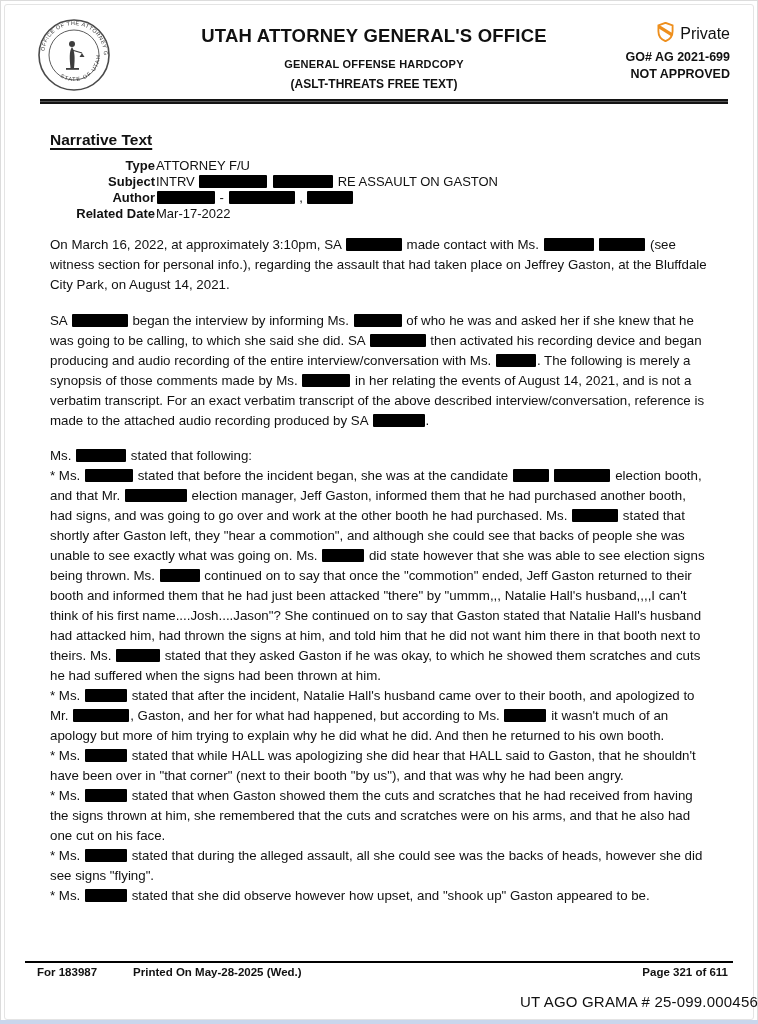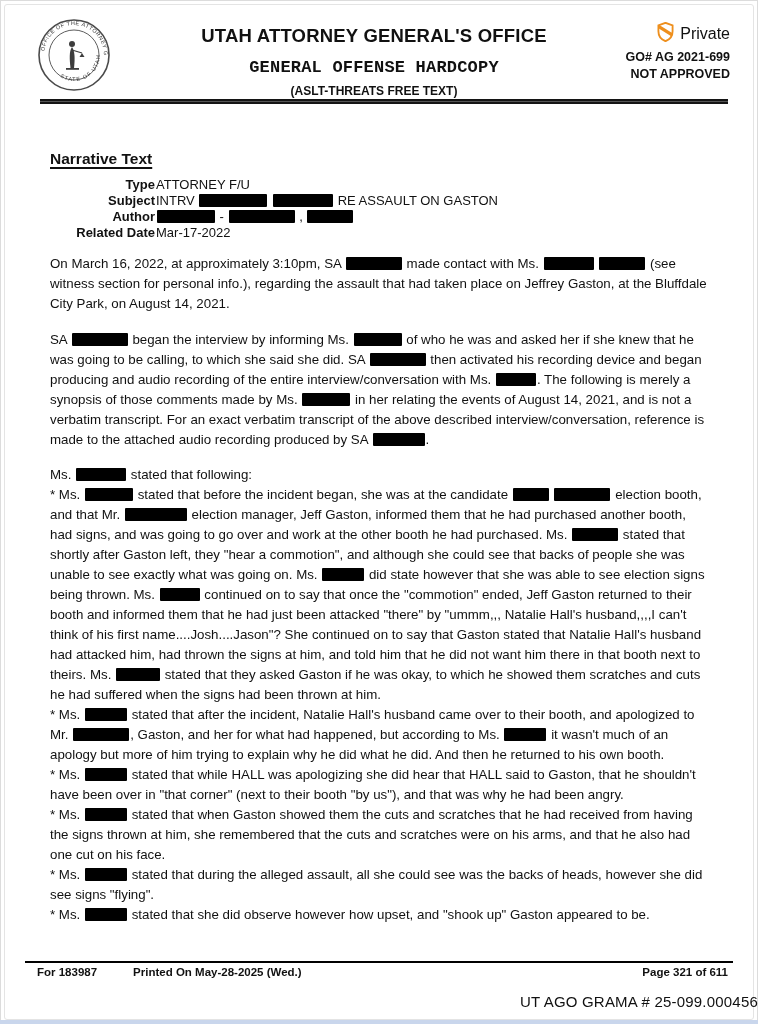--- a/index.html
+++ b/index.html
@@ -7,29 +7,29 @@
     position:relative;width:758px;height:1024px;background:#ffffff;
     font-family:"Liberation Sans","DejaVu Sans",sans-serif;color:#111;
     overflow:hidden;box-shadow:inset 0 0 0 1px #dcdcdc;
   }
   .page-edge{position:absolute;inset:4px;border:1px solid #e4e4e4;border-radius:3px;pointer-events:none;}
 
   
   .seal{position:absolute;left:36px;top:16px;}
   .header-center{position:absolute;left:130px;right:140px;top:25px;text-align:center;}
   .doc-title{font-size:18.5px;font-weight:bold;letter-spacing:.2px;}
-  .doc-subtitle{font-size:17px;font-weight:bold;margin-top:11px;letter-spacing:.2px;font-family:Liberation Mono, monospace;}
+  .doc-subtitle{font-size:11px;font-weight:bold;margin-top:11px;letter-spacing:.2px;}
   .doc-subtitle2{font-size:12px;font-weight:bold;margin-top:7px;}
   .header-right{position:absolute;right:28px;top:22px;text-align:right;font-size:12.5px;font-weight:bold;line-height:17px;}
   .privacy-row{display:flex;align-items:center;justify-content:flex-end;gap:6px;font-weight:normal;font-size:16px;margin-bottom:4px;}
   .rule-thick{position:absolute;left:40px;right:30px;top:99px;height:5px;
     background:linear-gradient(#141414 35%,#555 50%,#141414 65%);}
 
   
-  .main{position:absolute;left:50px;right:48px;top:150px;}
+  .main{position:absolute;left:50px;right:48px;top:131px;}
   .section-title{margin:0 0 9px 0;font-size:15.5px;font-weight:bold;
     text-decoration:underline;text-decoration-thickness:2px;text-underline-offset:2.5px;}
   .meta-row{display:flex;font-size:13px;line-height:16px;}
   .meta-label{width:105px;text-align:right;font-weight:bold;padding-right:1px;flex:none;}
   .meta-value{flex:1;}
   .narrative{margin-top:13px;font-size:13.3px;line-height:20px;}
   .nblock{margin:0;}
   .nblock.gap{margin-bottom:15.7px;}
   .redaction{display:inline-block;height:13px;background:var(--redaction,#000);
     vertical-align:-2px;border-radius:1px;margin:0 1px;}

